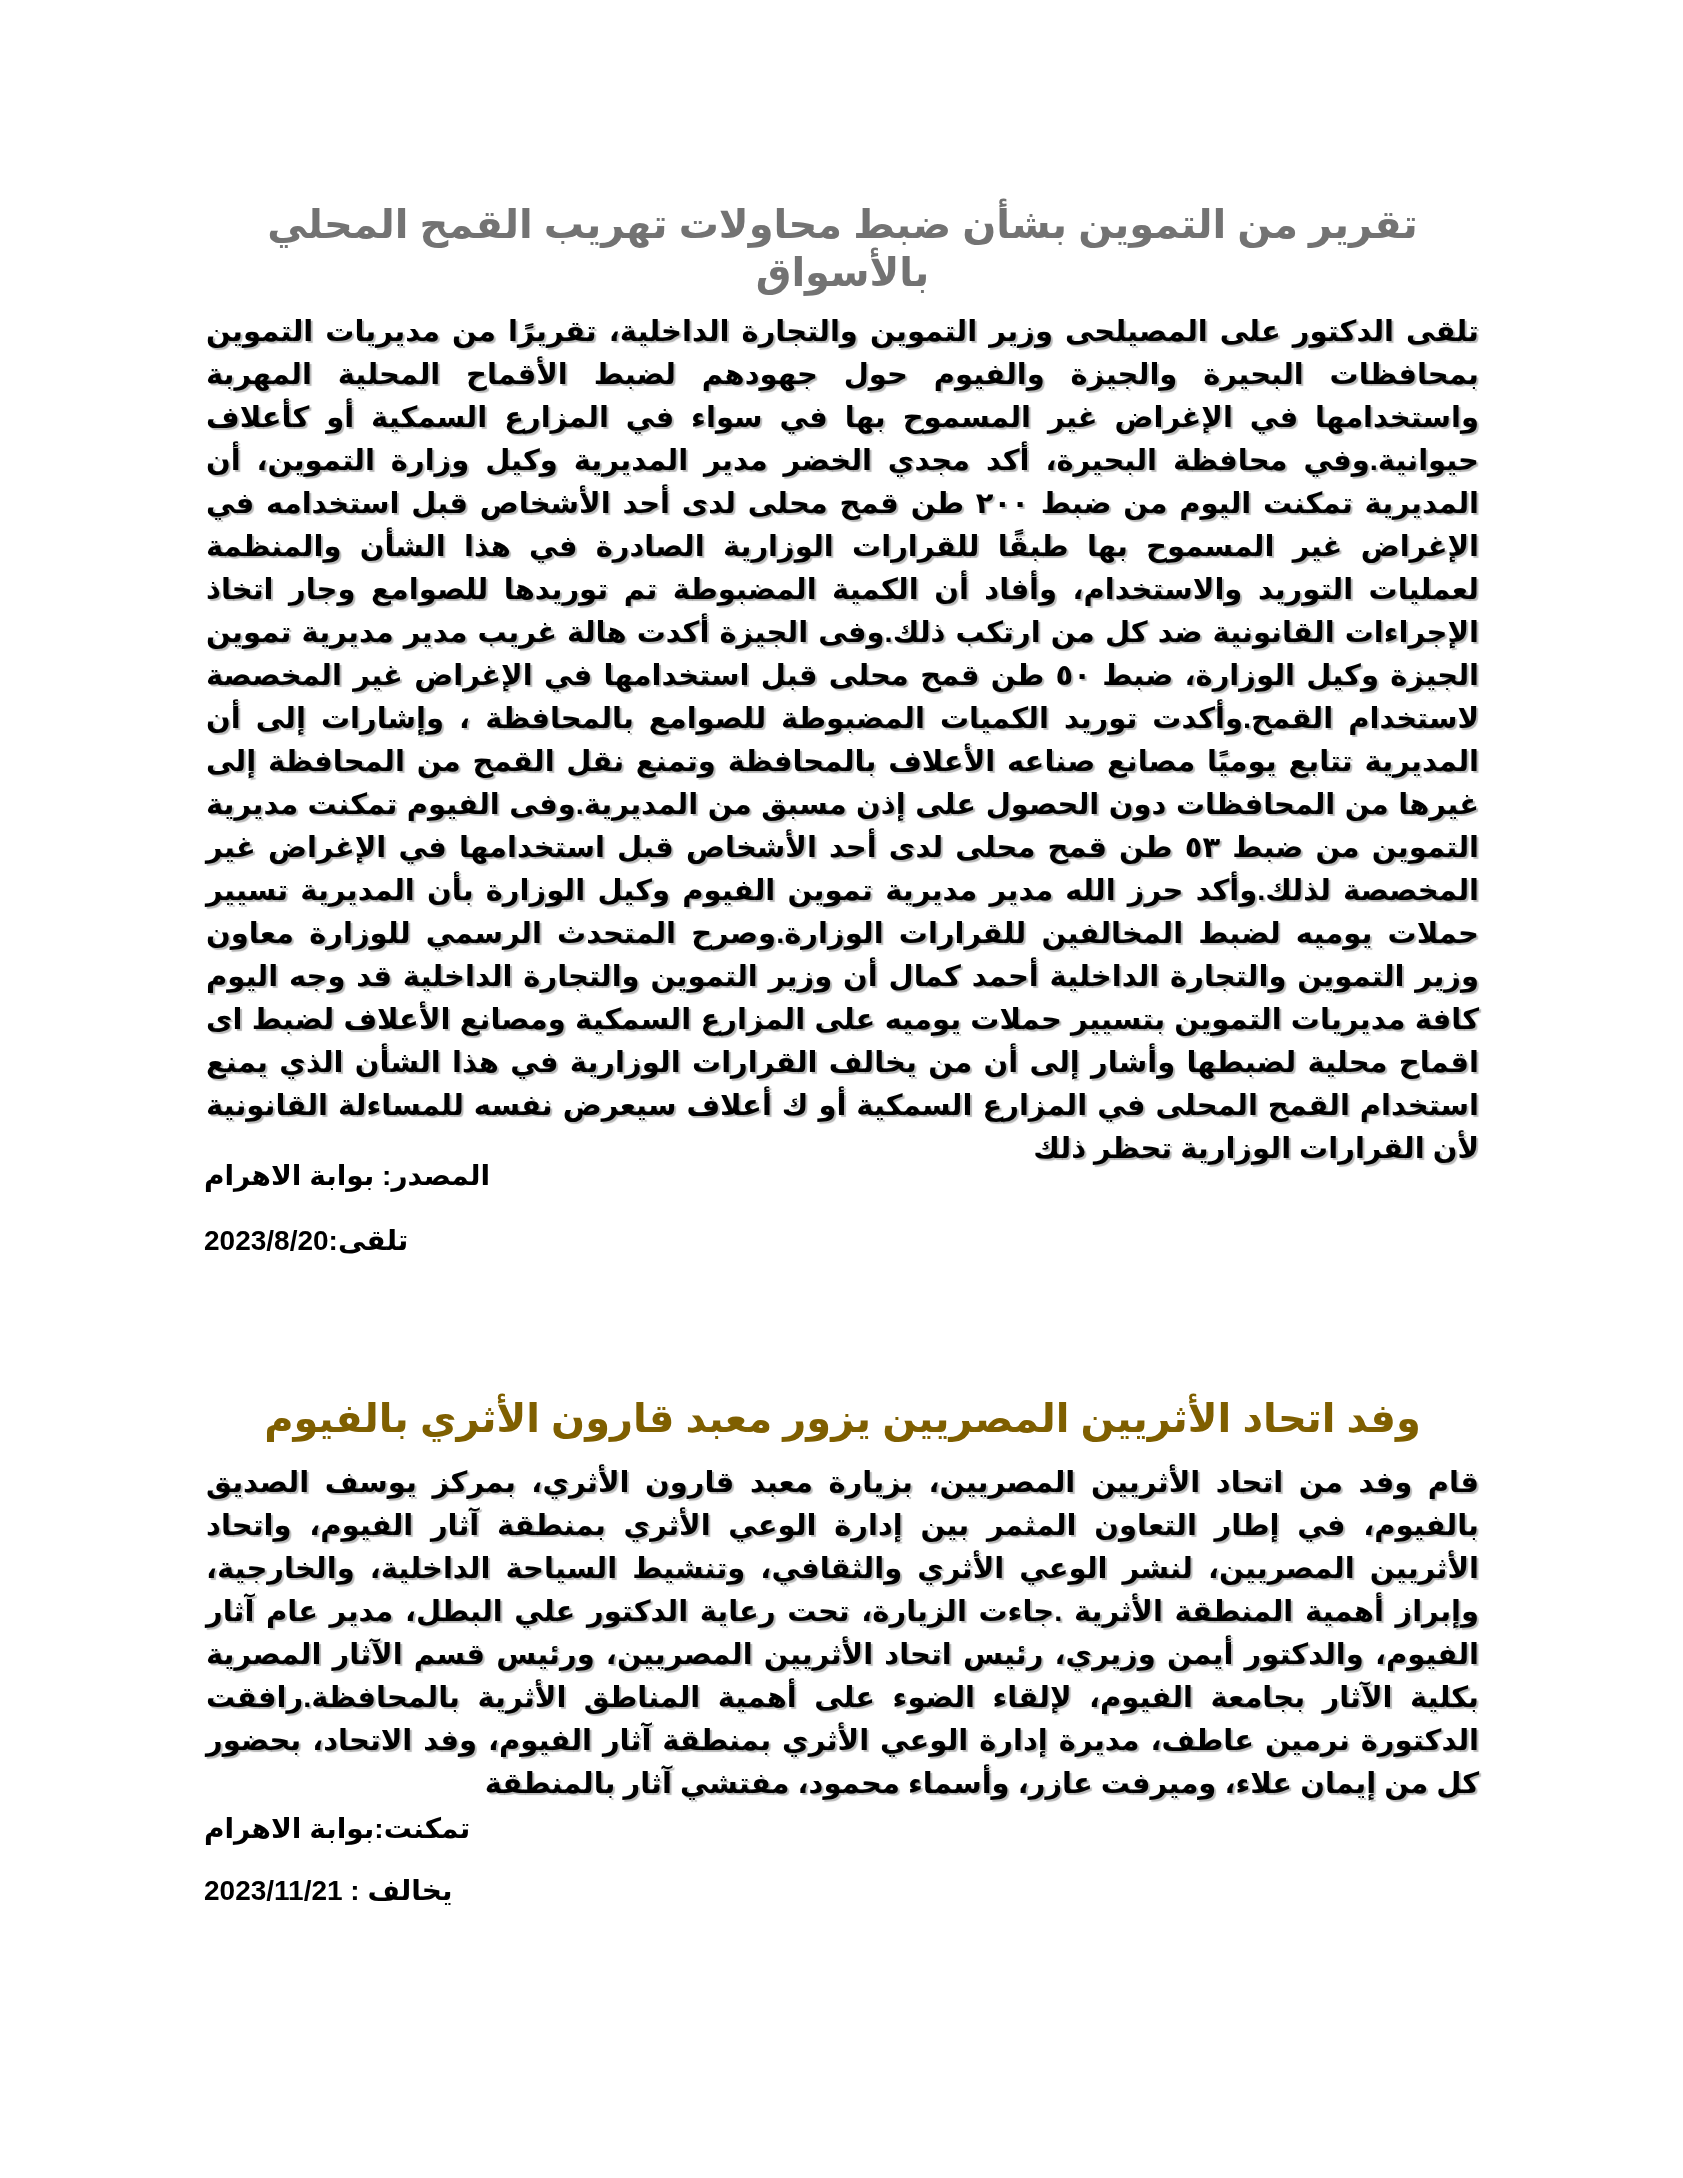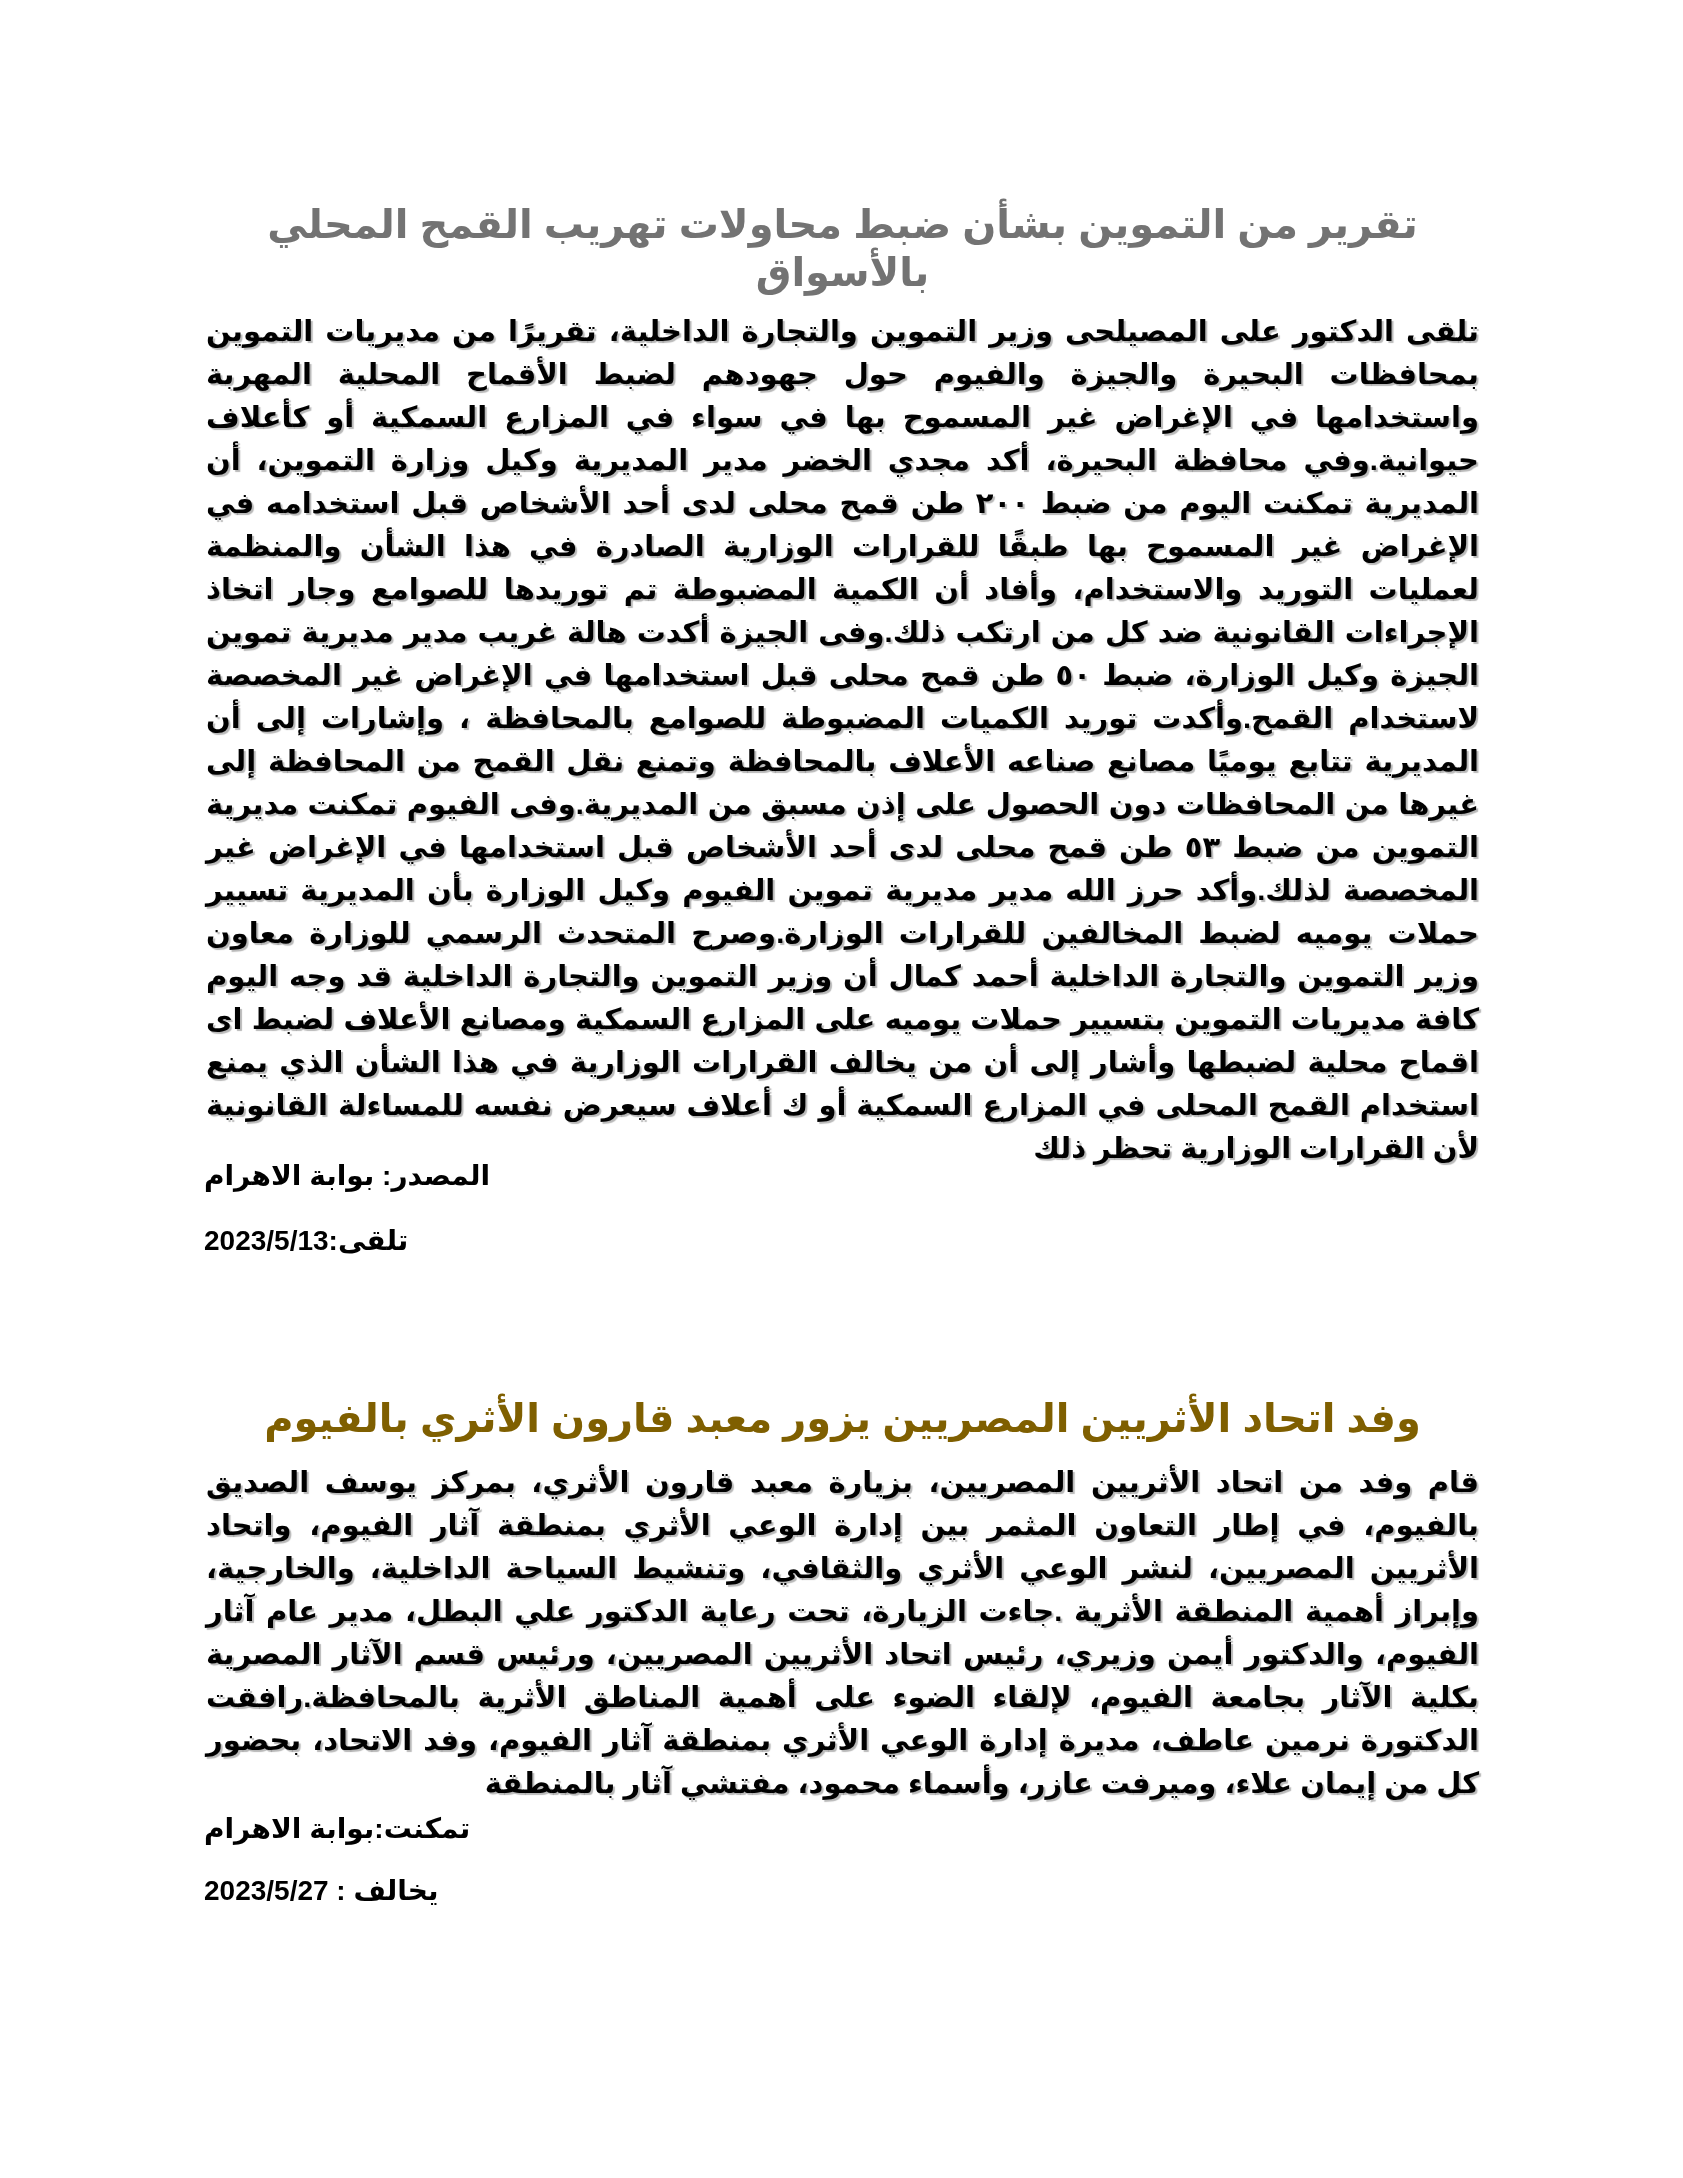--- a/index.html
+++ b/index.html
@@ -63,27 +63,27 @@
 </head>
 <body>
 
 <div class="page">
 
   <section>
     <h1 id="article-1-title" class="article-title" style="color: #737373;">تقرير من التموين بشأن ضبط محاولات تهريب القمح المحلي بالأسواق</h1>
     <p id="article-1-body" class="article-body">تلقى الدكتور على المصيلحى وزير التموين والتجارة الداخلية، تقريرًا من مديريات التموين بمحافظات البحيرة والجيزة والفيوم حول جهودهم لضبط الأقماح المحلية المهربة واستخدامها في الإغراض غير المسموح بها في سواء في المزارع السمكية أو كأعلاف حيوانية.وفي محافظة البحيرة، أكد مجدي الخضر مدير المديرية وكيل وزارة التموين، أن المديرية تمكنت اليوم من ضبط ٢٠٠ طن قمح محلى لدى أحد الأشخاص قبل استخدامه في الإغراض غير المسموح بها طبقًا للقرارات الوزارية الصادرة في هذا الشأن والمنظمة لعمليات التوريد والاستخدام، وأفاد أن الكمية المضبوطة تم توريدها للصوامع وجار اتخاذ الإجراءات القانونية ضد كل من ارتكب ذلك.وفى الجيزة أكدت هالة غريب مدير مديرية تموين الجيزة وكيل الوزارة، ضبط ٥٠ طن قمح محلى قبل استخدامها في الإغراض غير المخصصة لاستخدام القمح.وأكدت توريد الكميات المضبوطة للصوامع بالمحافظة ، وإشارات إلى أن المديرية تتابع يوميًا مصانع صناعه الأعلاف بالمحافظة وتمنع نقل القمح من المحافظة إلى غيرها من المحافظات دون الحصول على إذن مسبق من المديرية.وفى الفيوم تمكنت مديرية التموين من ضبط ٥٣ طن قمح محلى لدى أحد الأشخاص قبل استخدامها في الإغراض غير  المخصصة لذلك.وأكد حرز الله مدير مديرية تموين الفيوم وكيل الوزارة بأن المديرية تسيير حملات يوميه لضبط المخالفين للقرارات الوزارة.وصرح المتحدث الرسمي للوزارة معاون وزير التموين والتجارة الداخلية أحمد كمال أن وزير التموين والتجارة الداخلية قد وجه اليوم كافة مديريات التموين بتسيير حملات يوميه على المزارع السمكية ومصانع الأعلاف لضبط اى اقماح محلية لضبطها وأشار إلى أن من يخالف القرارات الوزارية في هذا الشأن الذي يمنع استخدام القمح المحلى في المزارع السمكية أو ك أعلاف سيعرض نفسه للمساءلة القانونية لأن القرارات الوزارية تحظر ذلك</p>
     <p id="article-1-source" class="meta">المصدر: بوابة الاهرام</p>
     <p id="article-1-date" class="meta">
-      <span>تلقى:</span><span class="date-value">2023/5/13</span>
+      <span>تلقى:</span><span class="date-value">2023/8/20</span>
     </p>
   </section>
 
   <section>
     <h1 id="article-2-title" class="article-title" style="color: rgb(127, 95, 0);">وفد اتحاد الأثريين المصريين يزور معبد قارون الأثري بالفيوم</h1>
     <p id="article-2-body" class="article-body">قام وفد من اتحاد الأثريين المصريين، بزيارة معبد قارون الأثري، بمركز يوسف الصديق بالفيوم، في إطار التعاون المثمر بين إدارة الوعي الأثري بمنطقة آثار الفيوم، واتحاد الأثريين المصريين، لنشر الوعي الأثري والثقافي، وتنشيط السياحة الداخلية، والخارجية، وإبراز أهمية المنطقة الأثرية .جاءت الزيارة، تحت رعاية الدكتور علي البطل، مدير عام آثار الفيوم، والدكتور أيمن وزيري، رئيس اتحاد الأثريين المصريين، ورئيس قسم الآثار المصرية بكلية الآثار بجامعة الفيوم، لإلقاء الضوء على أهمية المناطق الأثرية بالمحافظة.رافقت الدكتورة نرمين عاطف، مديرة إدارة الوعي الأثري بمنطقة آثار الفيوم، وفد الاتحاد، بحضور كل من إيمان علاء، وميرفت عازر، وأسماء محمود، مفتشي آثار بالمنطقة</p>
     <p id="article-2-source" class="meta">تمكنت:بوابة الاهرام</p>
     <p id="article-2-date" class="meta">
-      <span>يخالف : </span><span class="date-value">2023/5/27</span>
+      <span>يخالف : </span><span class="date-value">2023/11/21</span>
     </p>
   </section>
 
 </div>
 
 
 </body></html>

